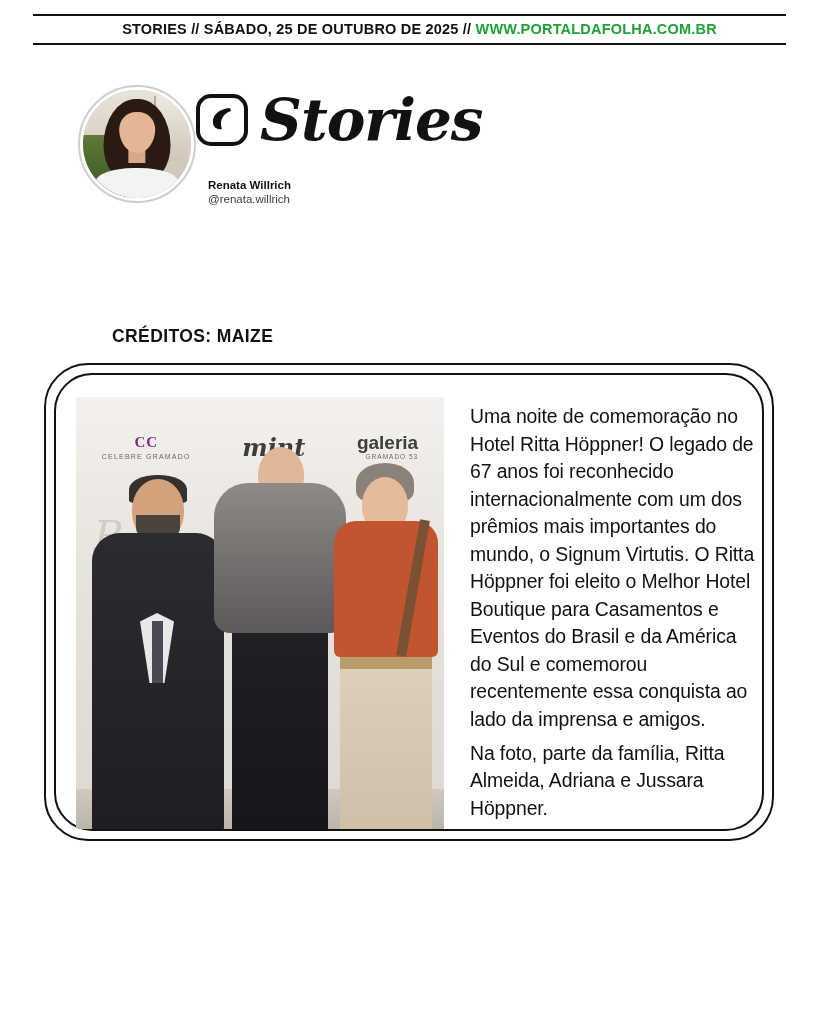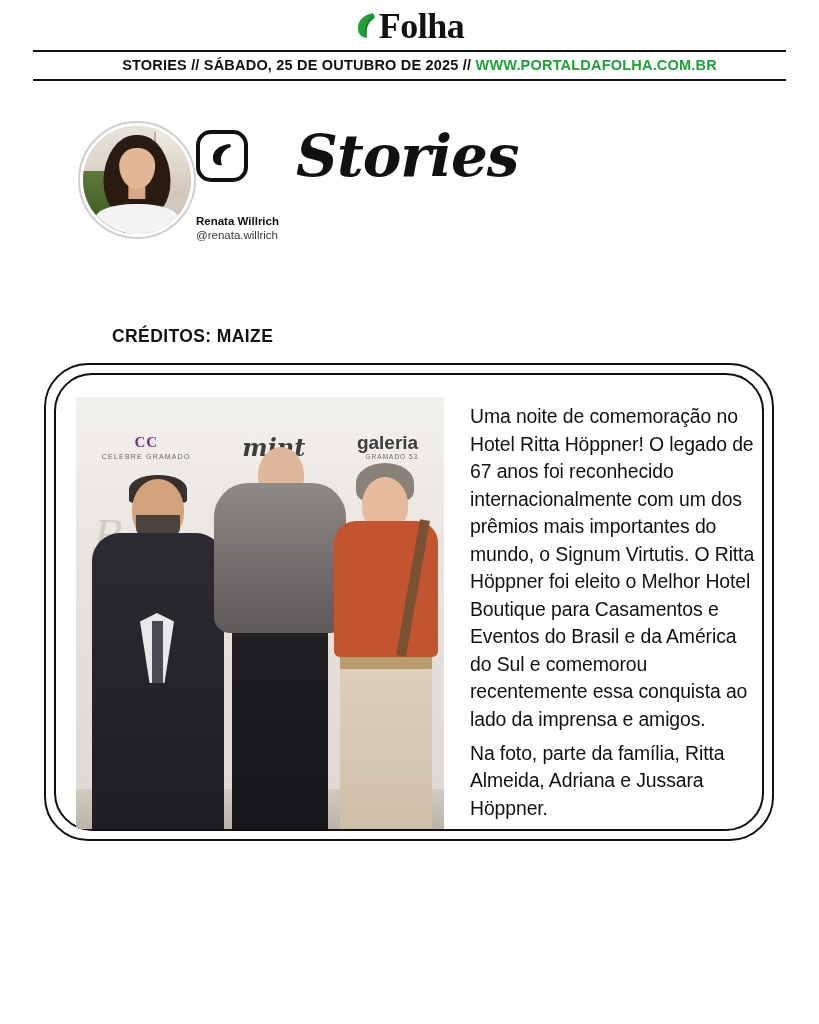--- a/index.html
+++ b/index.html
@@ -158,25 +158,24 @@
     transform: translate(-50%,-50%);
   }
   .stories-script {
     font-family: "DejaVu Serif", serif;
     font-weight: bold;
     font-style: italic;
     font-size: 58px;
     line-height: 58px;
     color: #111111;
     letter-spacing: -1px;
-    margin-left: 36px;
   }
   .byline {
     position: absolute;
-    left: 196px;
+    left: 208px;
     top: 95px;
     line-height: 1.25;
   }
   .byline .nm {
     font-size: 11.5px;
     font-weight: bold;
     color: #111111;
   }
   .byline .hd {
     font-size: 11.5px;
@@ -413,29 +412,20 @@
     line-height: 1.42;
     color: #111111;
     letter-spacing: -0.1px;
   }
   .story-text p { margin: 6px; }
 </style>
 </head>
 <body>
 
 <div class="masthead">
-  <div class="logo-row">
-    <span class="logo-leaf">
-      <svg width="22" height="30" viewBox="0 0 22 30">
-        <path d="M18 2 C8 4 2 10 3 19 C3.6 24 8 27 12 27 C10 20 12 12 20 7 Z" fill="#21a038"></path>
-        <path d="M19 4 C13 9 10 16 11 25" stroke="#0f7d26" stroke-width="1.4" fill="none"></path>
-      </svg>
-    </span>
-    <span class="logo-word">Folha</span>
-  </div>
   <div class="masthead-rule"></div>
   <div class="masthead-sub">
     <span>STORIES // SÁBADO, 25 DE OUTUBRO DE 2025 // </span><span class="grn">WWW.PORTALDAFOLHA.COM.BR</span>
   </div>
   <div class="masthead-rule2"></div>
 </div>
 
 <div class="stories-header">
 
   <div class="avatar-wrap">

